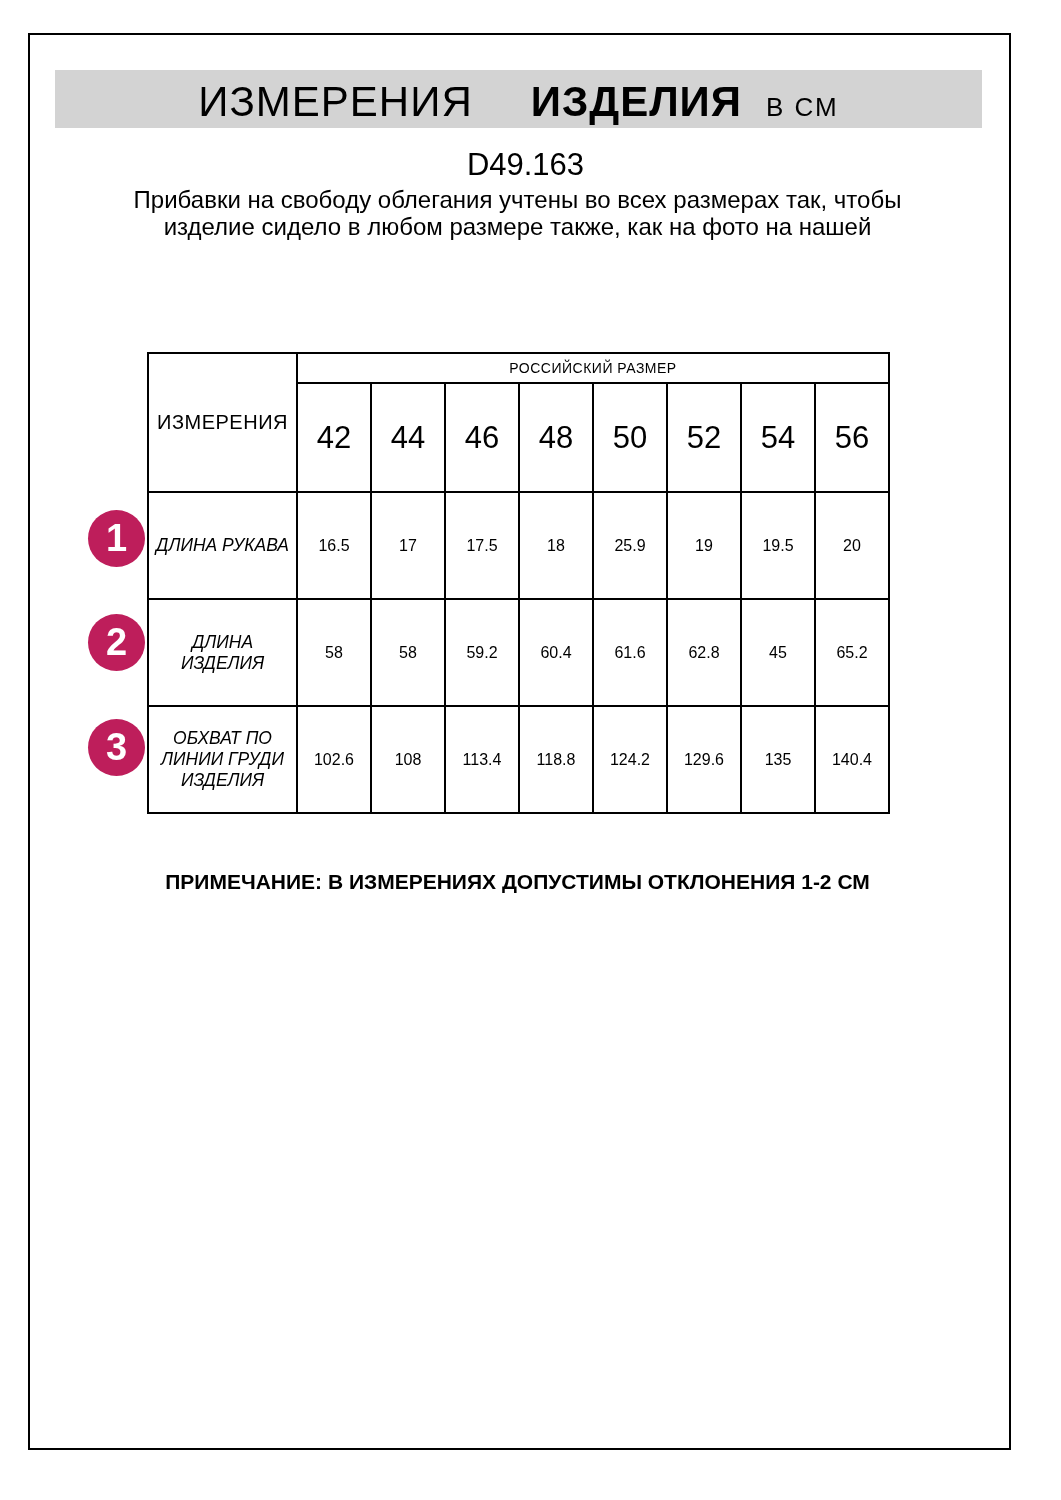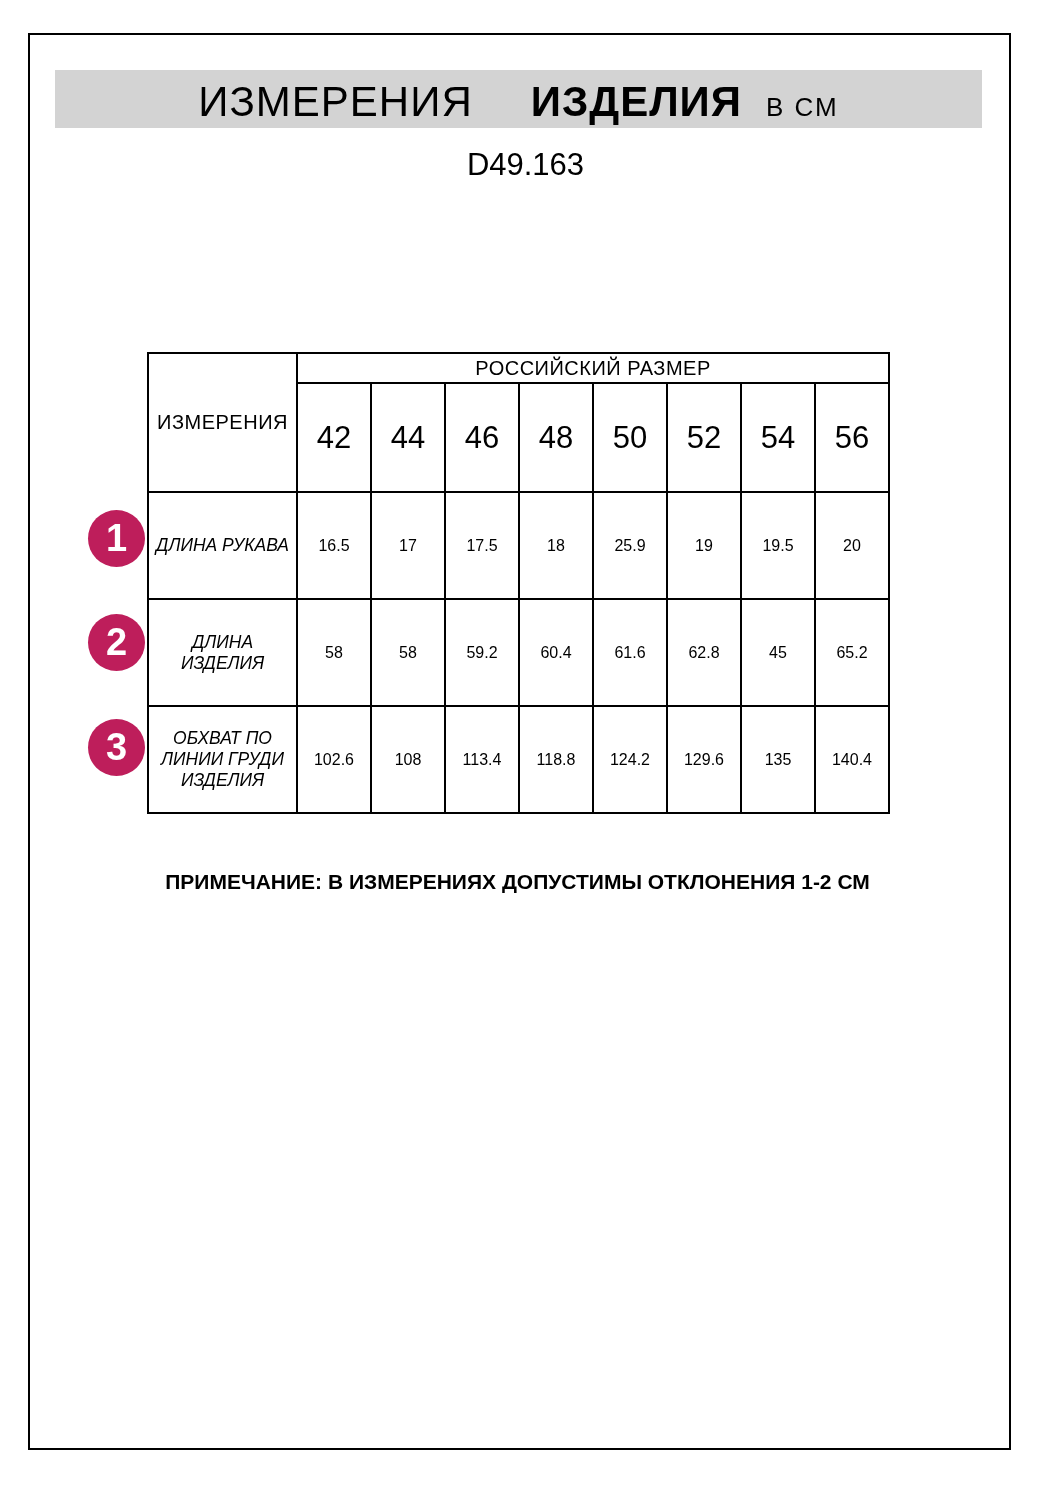--- a/index.html
+++ b/index.html
@@ -85,21 +85,21 @@
     border: 2px solid #000000;
     padding: 0;
     text-align: center;
     vertical-align: middle;
     font-weight: normal;
   }
   .col-label { width: 149px; }
   .col-size  { width: 74px;  }
   .group-header-cell {
     height: 28px;
-    font-size: 20px;
+    font-size: 14px;
     letter-spacing: 0.5px;
   }
   .corner-cell {
     font-size: 20px;
     letter-spacing: 0.5px;
   }
   .size-cell {
     height: 107px;
     font-size: 31px;
     font-weight: bold;
@@ -152,20 +152,22 @@
   <div class="title-bar-inner">
     <span class="title-word-1">ИЗМЕРЕНИЯ</span>
     <span class="title-word-2">ИЗДЕЛИЯ</span>
     <span class="title-unit">В СМ</span>
   </div>
 </div>
 
 <div class="product-code">D49.163</div>
 
 <div class="description">
+  <div>Прибавки на свободу облегания учтены во всех размерах так, чтобы</div>
+  <div>изделие сидело в любом размере также, как на фото на нашей</div>
 </div>
 
 <table class="size-table">
   <colgroup>
     <col class="col-label">
     <col class="col-size">
       <col class="col-size">
       <col class="col-size">
       <col class="col-size">
     <col class="col-size">

